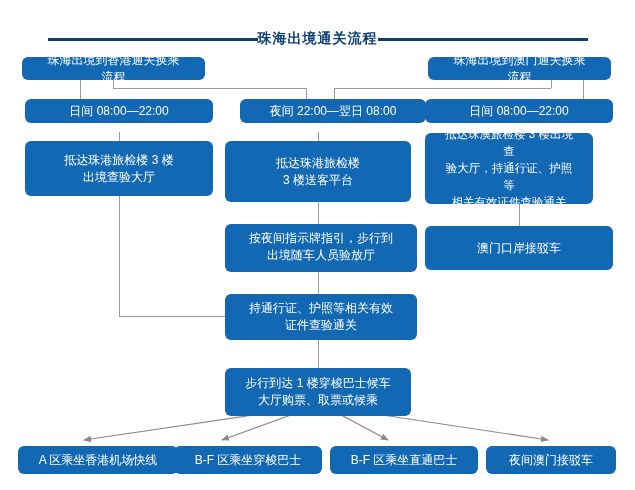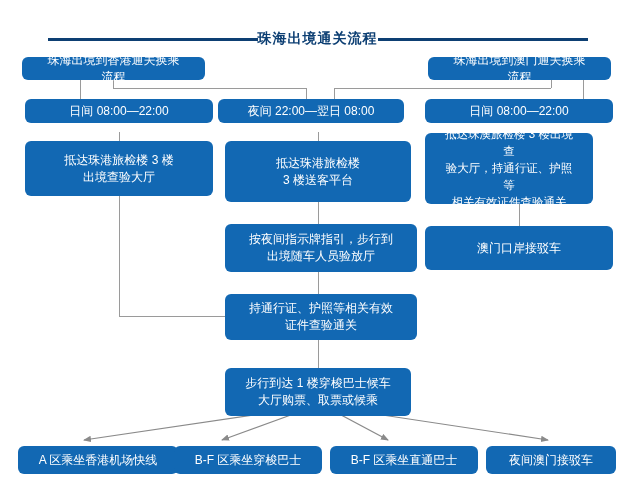--- a/index.html
+++ b/index.html
@@ -120,32 +120,32 @@
       <line x1="310" y1="408" x2="222" y2="440"></line>
       <line x1="328" y1="408" x2="388" y2="440"></line>
       <line x1="336" y1="408" x2="548" y2="440"></line>
     </g>
   </svg>
 
   <div class="box" style="left:22px; top:57px; width:183px; height:23px;">珠海出境到香港通关换乘流程</div>
   <div class="box" style="left:428px; top:57px; width:183px; height:23px;">珠海出境到澳门通关换乘流程</div>
 
   <div class="box" style="left:25px; top:99px; width:188px; height:24px;">日间 08:00—22:00</div>
-  <div class="box" style="left:218px; top:99px; width:186px; height:24px;">夜间 22:00—翌日 08:00</div>
+  <div class="box" style="left:240px; top:99px; width:186px; height:24px;">夜间 22:00—翌日 08:00</div>
   <div class="box" style="left:425px; top:99px; width:188px; height:24px;">日间 08:00—22:00</div>
 
   <div class="box" style="left:25px; top:141px; width:188px; height:55px;">抵达珠港旅检楼 3 楼
 出境查验大厅</div>
   <div class="box" style="left:225px; top:141px; width:186px; height:61px;">抵达珠港旅检楼
 3 楼送客平台</div>
   <div class="box small" style="left:425px; top:133px; width:168px; height:71px;">抵达珠澳旅检楼 3 楼出境查
 验大厅，持通行证、护照等
 相关有效证件查验通关</div>
 
-  <div class="box" style="left:225px; top:224px; width:192px; height:48px;">按夜间指示牌指引，步行到
+  <div class="box" style="left:225px; top:224px; width:192px; height:48px;font-family:Liberation Mono, monospace;">按夜间指示牌指引，步行到
 出境随车人员验放厅</div>
   <div class="box" style="left:425px; top:226px; width:188px; height:44px;">澳门口岸接驳车</div>
   <div class="box" style="left:225px; top:294px; width:192px; height:46px;">持通行证、护照等相关有效
 证件查验通关</div>
   <div class="box" style="left:225px; top:368px; width:186px; height:48px;">步行到达 1 楼穿梭巴士候车
 大厅购票、取票或候乘</div>
 
   <div class="box" style="left:18px; top:446px; width:160px; height:28px;">A 区乘坐香港机场快线</div>
   <div class="box" style="left:174px; top:446px; width:148px; height:28px;">B-F 区乘坐穿梭巴士</div>
   <div class="box" style="left:330px; top:446px; width:148px; height:28px;">B-F 区乘坐直通巴士</div>

